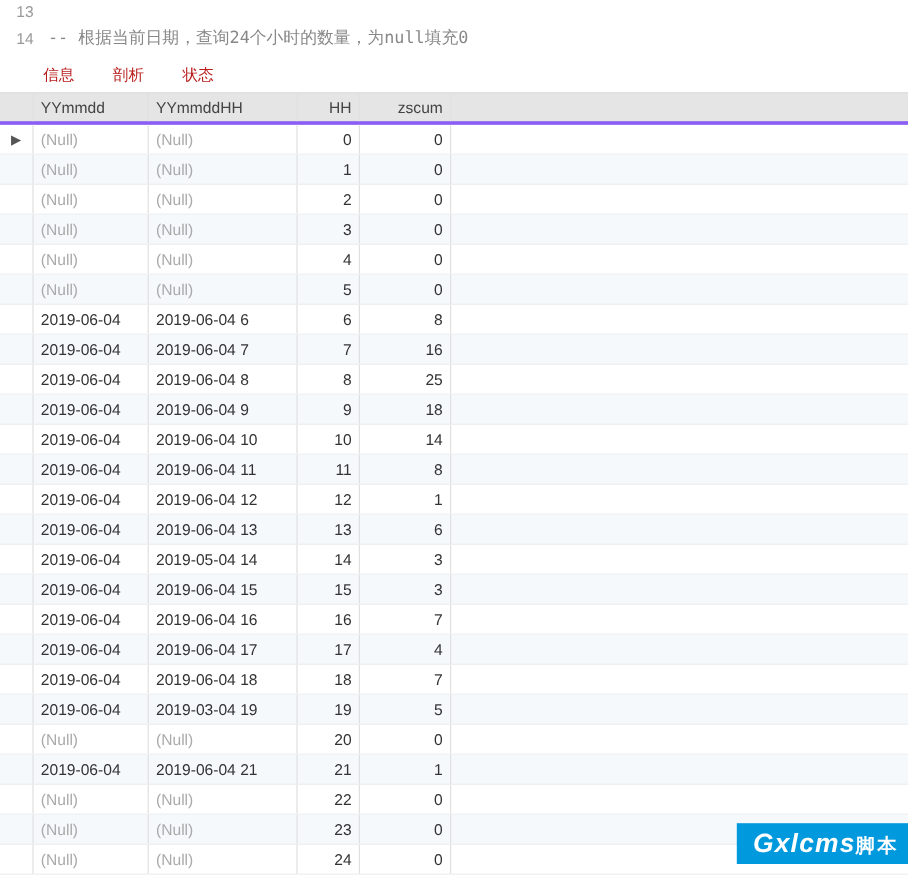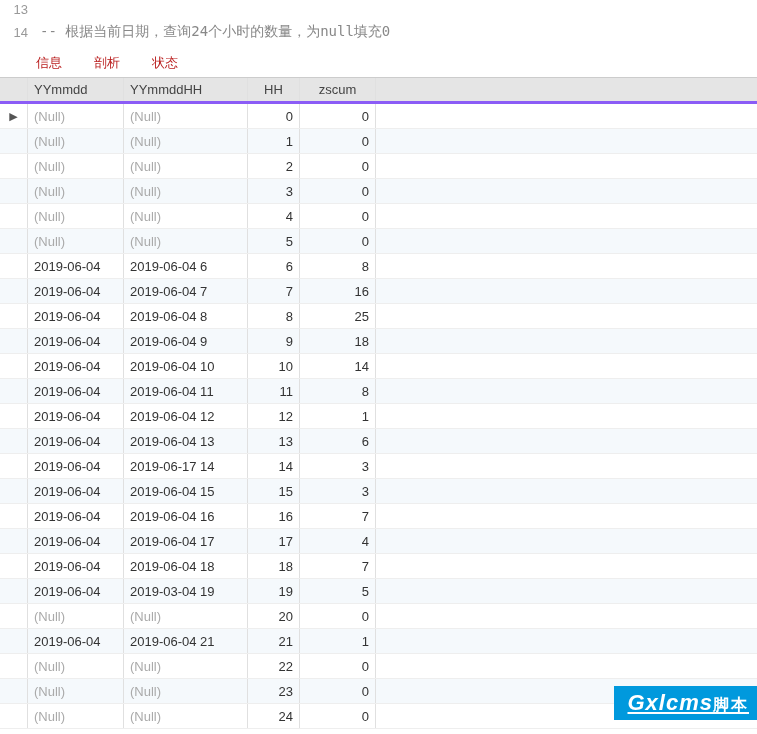--- a/index.html
+++ b/index.html
@@ -12,29 +12,29 @@
 .tab.active { border: 1px solid #ccc; border-bottom: 1px solid #fff; background: #fff; }
 .grid { margin-top: 0; }
 .grid-header { display: flex; border-bottom: 3px solid #8b5cf6; background: #e5e5e5; }
 .row-gutter { width: 28px; flex-shrink: 0; border-right: 1px solid #e0e0e0; display: flex; align-items: center; justify-content: center; }
 .col { border-right: 1px solid #e0e0e0; padding: 4px 6px; overflow: hidden; white-space: nowrap; }
 .c1 { width: 96px; }
 .c2 { width: 124px; }
 .c3 { width: 52px; text-align: right; }
 .c4 { width: 76px; text-align: right; }
 .grid-header .col { color: #444; font-weight: 400; text-align: left; }
-.grid-header .c3, .grid-header .c4 { text-align: center; }
+.grid-header .c3, .grid-header .c4 { text-align: right; }
 .grid-body { }
 .grid-row { display: flex; border-bottom: 1px solid #eee; height: 25px; align-items: stretch; }
 .grid-row .col { display: flex; align-items: center; }
 .grid-row .c3, .grid-row .c4 { justify-content: flex-end; }
 .grid-row:nth-child(even) { background: #f5f9fc; }
 .null { color: #aaa; }
 .row-ptr { font-size: 11px; color: #555; }
-.watermark { position: absolute; right: 0; bottom: 14px; background: #0099dd; color: #fff; font-weight: bold; font-style: italic; padding: 4px 8px 4px 14px; font-size: 22px; letter-spacing: 1px; text-decoration: underline; }
+.watermark { position: absolute; right: 0; bottom: 14px; background: #0099dd; color: #fff; font-weight: bold; font-style: italic; padding: 4px 8px 4px 14px; font-size: 22px; letter-spacing: 1px; }
 .watermark .sub { font-size: 16px; font-style: normal; letter-spacing: 2px; }
 </style>
 </head>
 <body>
 
 <div class="code-line">
   <div class="line-num">13</div>
 </div>
 <div class="code-line">
   <div class="line-num">14</div>
@@ -152,21 +152,21 @@
       <div class="grid-row">
         <div class="row-gutter"></div>
         <div class="col c1">2019-06-04</div>
         <div class="col c2">2019-06-04 13</div>
         <div class="col c3">13</div>
         <div class="col c4">6</div>
       </div>
       <div class="grid-row">
         <div class="row-gutter"></div>
         <div class="col c1">2019-06-04</div>
-        <div class="col c2">2019-06-17 14</div>
+        <div class="col c2">2019-05-04 14</div>
         <div class="col c3">14</div>
         <div class="col c4">3</div>
       </div>
       <div class="grid-row">
         <div class="row-gutter"></div>
         <div class="col c1">2019-06-04</div>
         <div class="col c2">2019-06-04 15</div>
         <div class="col c3">15</div>
         <div class="col c4">3</div>
       </div>

